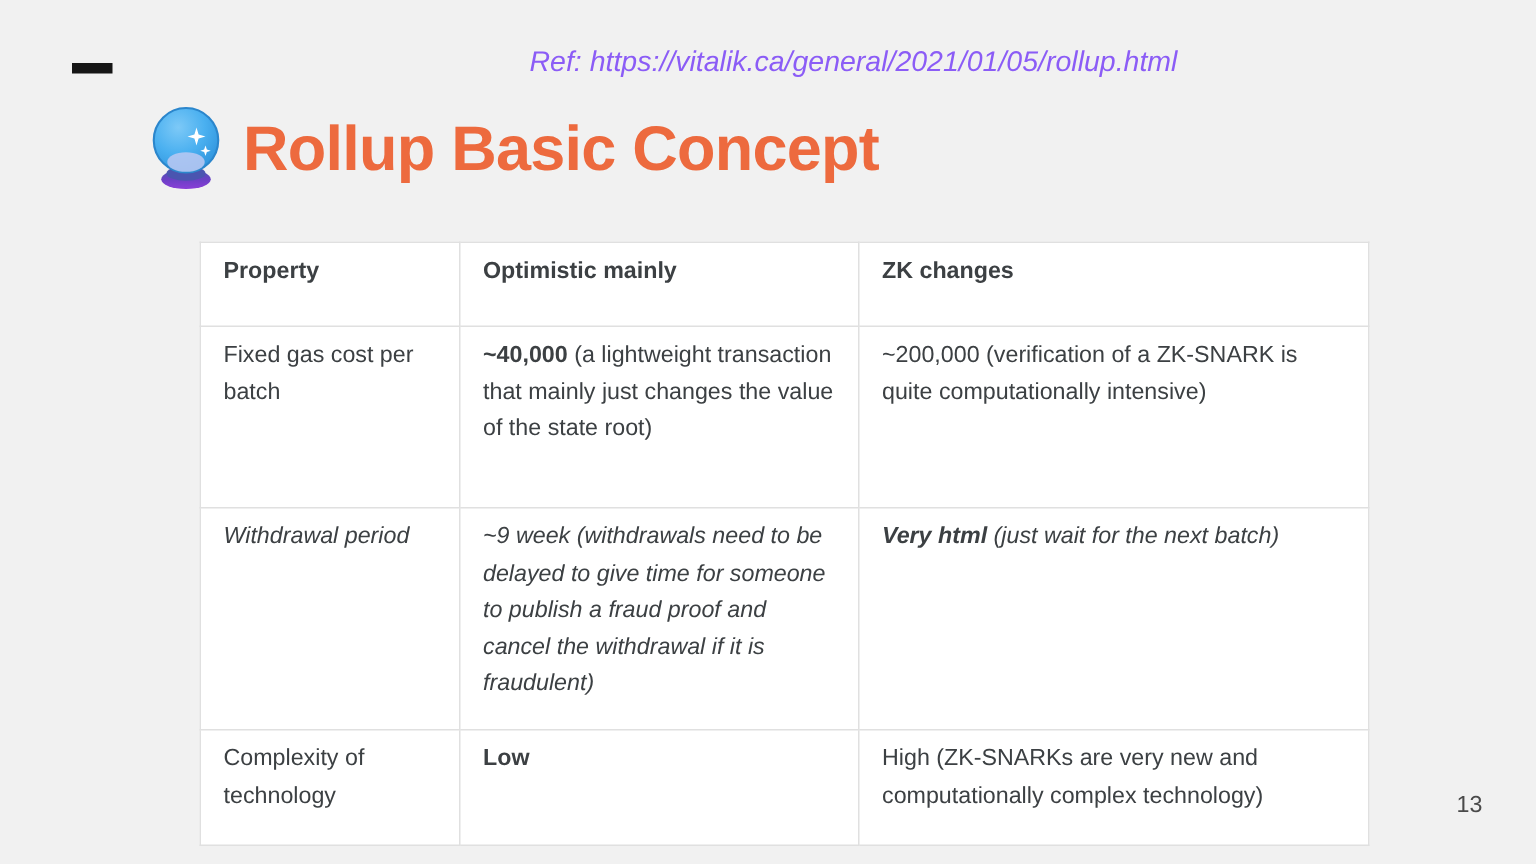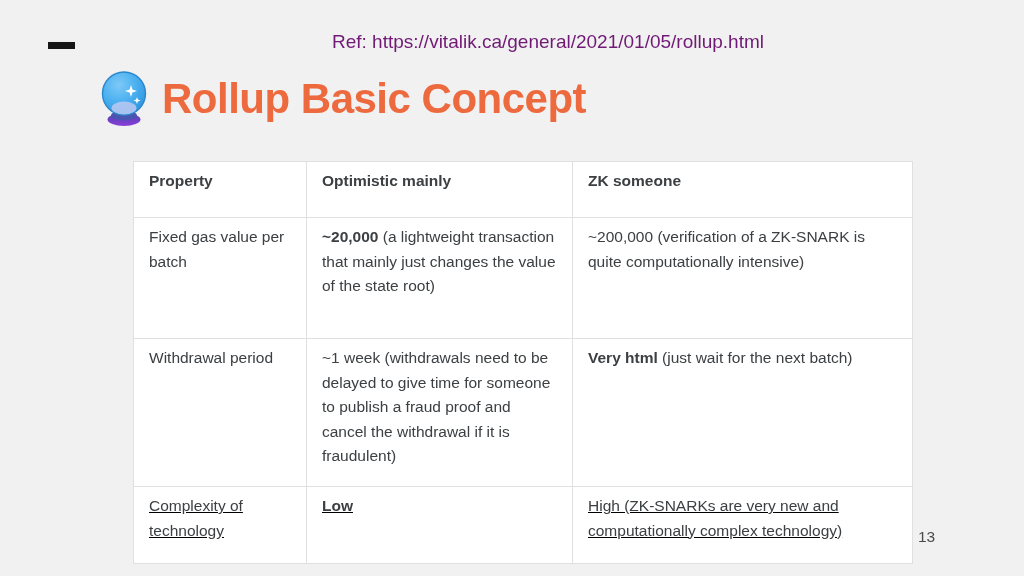--- a/index.html
+++ b/index.html
@@ -9,23 +9,24 @@
     width:1024px; height:576px;
     background:#f1f1f1;
     overflow:hidden;
     font-family:"Liberation Sans", sans-serif;
   }
   .top-dash {
     position:absolute; left:48px; top:42px;
     width:27px; height:7px; background:#161616;
   }
   .ref-text {
-    position:absolute; left:332px; top:30px;
-    font-size:19px; line-height:23px; color:#701a75;
+    position:absolute; left:353px; top:30px;
+    font-size:19px; line-height:23px; color:#8b5cf6;
     white-space:nowrap;
+    font-style:italic;
   }
   .title-row {
     position:absolute; left:98px; top:70px;
     display:flex; align-items:center; gap:12px;
   }
   .crystal-ball { width:52px; height:57px; display:block; }
   .slide-title {
     font-size:42px; font-weight:bold; letter-spacing:-0.5px;
     color:#ed6a3e; line-height:52px; white-space:nowrap;
   }
@@ -39,25 +40,25 @@
   table.compare col.c3 { width:340px; }
   table.compare td, table.compare th {
     border:1px solid #e0e0e0;
     vertical-align:top; text-align:left;
     padding:7px 14px 8px 15px;
     font-size:15.5px; line-height:24.5px; color:#3c4043;
     font-weight:normal;
   }
   table.compare tr.hdr   { height:56px; }
   table.compare tr.r1    { height:121px; }
-  table.compare tr.r2    { height:148px; }
-  table.compare tr.r3    { height:77px;text-decoration:underline; }
+  table.compare tr.r2    { height:148px;font-style:italic; }
+  table.compare tr.r3    { height:77px; }
   table.compare th, .b { font-weight:bold; }
   .page-number {
-    position:absolute; left:918px; top:528px;
+    position:absolute; left:971px; top:528px;
     font-size:15.5px; color:#4a4a4a;
   }
 </style>
 </head>
 <body>
 
 <div class="slide">
 
   <div class="top-dash"></div>
 
@@ -90,30 +91,30 @@
   <table class="compare">
     <colgroup>
         <col class="c1">
         <col class="c2">
         <col class="c3">
       </colgroup>
     <tbody>
       <tr class="hdr">
         <th>Property</th>
         <th>Optimistic mainly</th>
-        <th>ZK someone</th>
+        <th>ZK changes</th>
       </tr>
       <tr class="r1">
-        <td><span class="b"></span><span>Fixed gas value per batch</span></td>
-        <td><span class="b">~20,000</span><span> (a lightweight transaction that mainly just changes the value of the state root)</span></td>
+        <td><span class="b"></span><span>Fixed gas cost per batch</span></td>
+        <td><span class="b">~40,000</span><span> (a lightweight transaction that mainly just changes the value of the state root)</span></td>
         <td><span class="b"></span><span>~200,000 (verification of a ZK-SNARK is quite computationally intensive)</span></td>
       </tr>
       <tr class="r2">
         <td><span class="b"></span><span>Withdrawal period</span></td>
-        <td><span class="b"></span><span>~1 week (withdrawals need to be delayed to give time for someone to publish a fraud proof and cancel the withdrawal if it is fraudulent)</span></td>
+        <td><span class="b"></span><span>~9 week (withdrawals need to be delayed to give time for someone to publish a fraud proof and cancel the withdrawal if it is fraudulent)</span></td>
         <td><span class="b">Very html</span><span> (just wait for the next batch)</span></td>
       </tr>
       <tr class="r3">
         <td><span class="b"></span><span>Complexity of technology</span></td>
         <td><span class="b">Low</span><span></span></td>
         <td><span class="b"></span><span>High (ZK-SNARKs are very new and computationally complex technology)</span></td>
       </tr>
     </tbody>
   </table>
 

